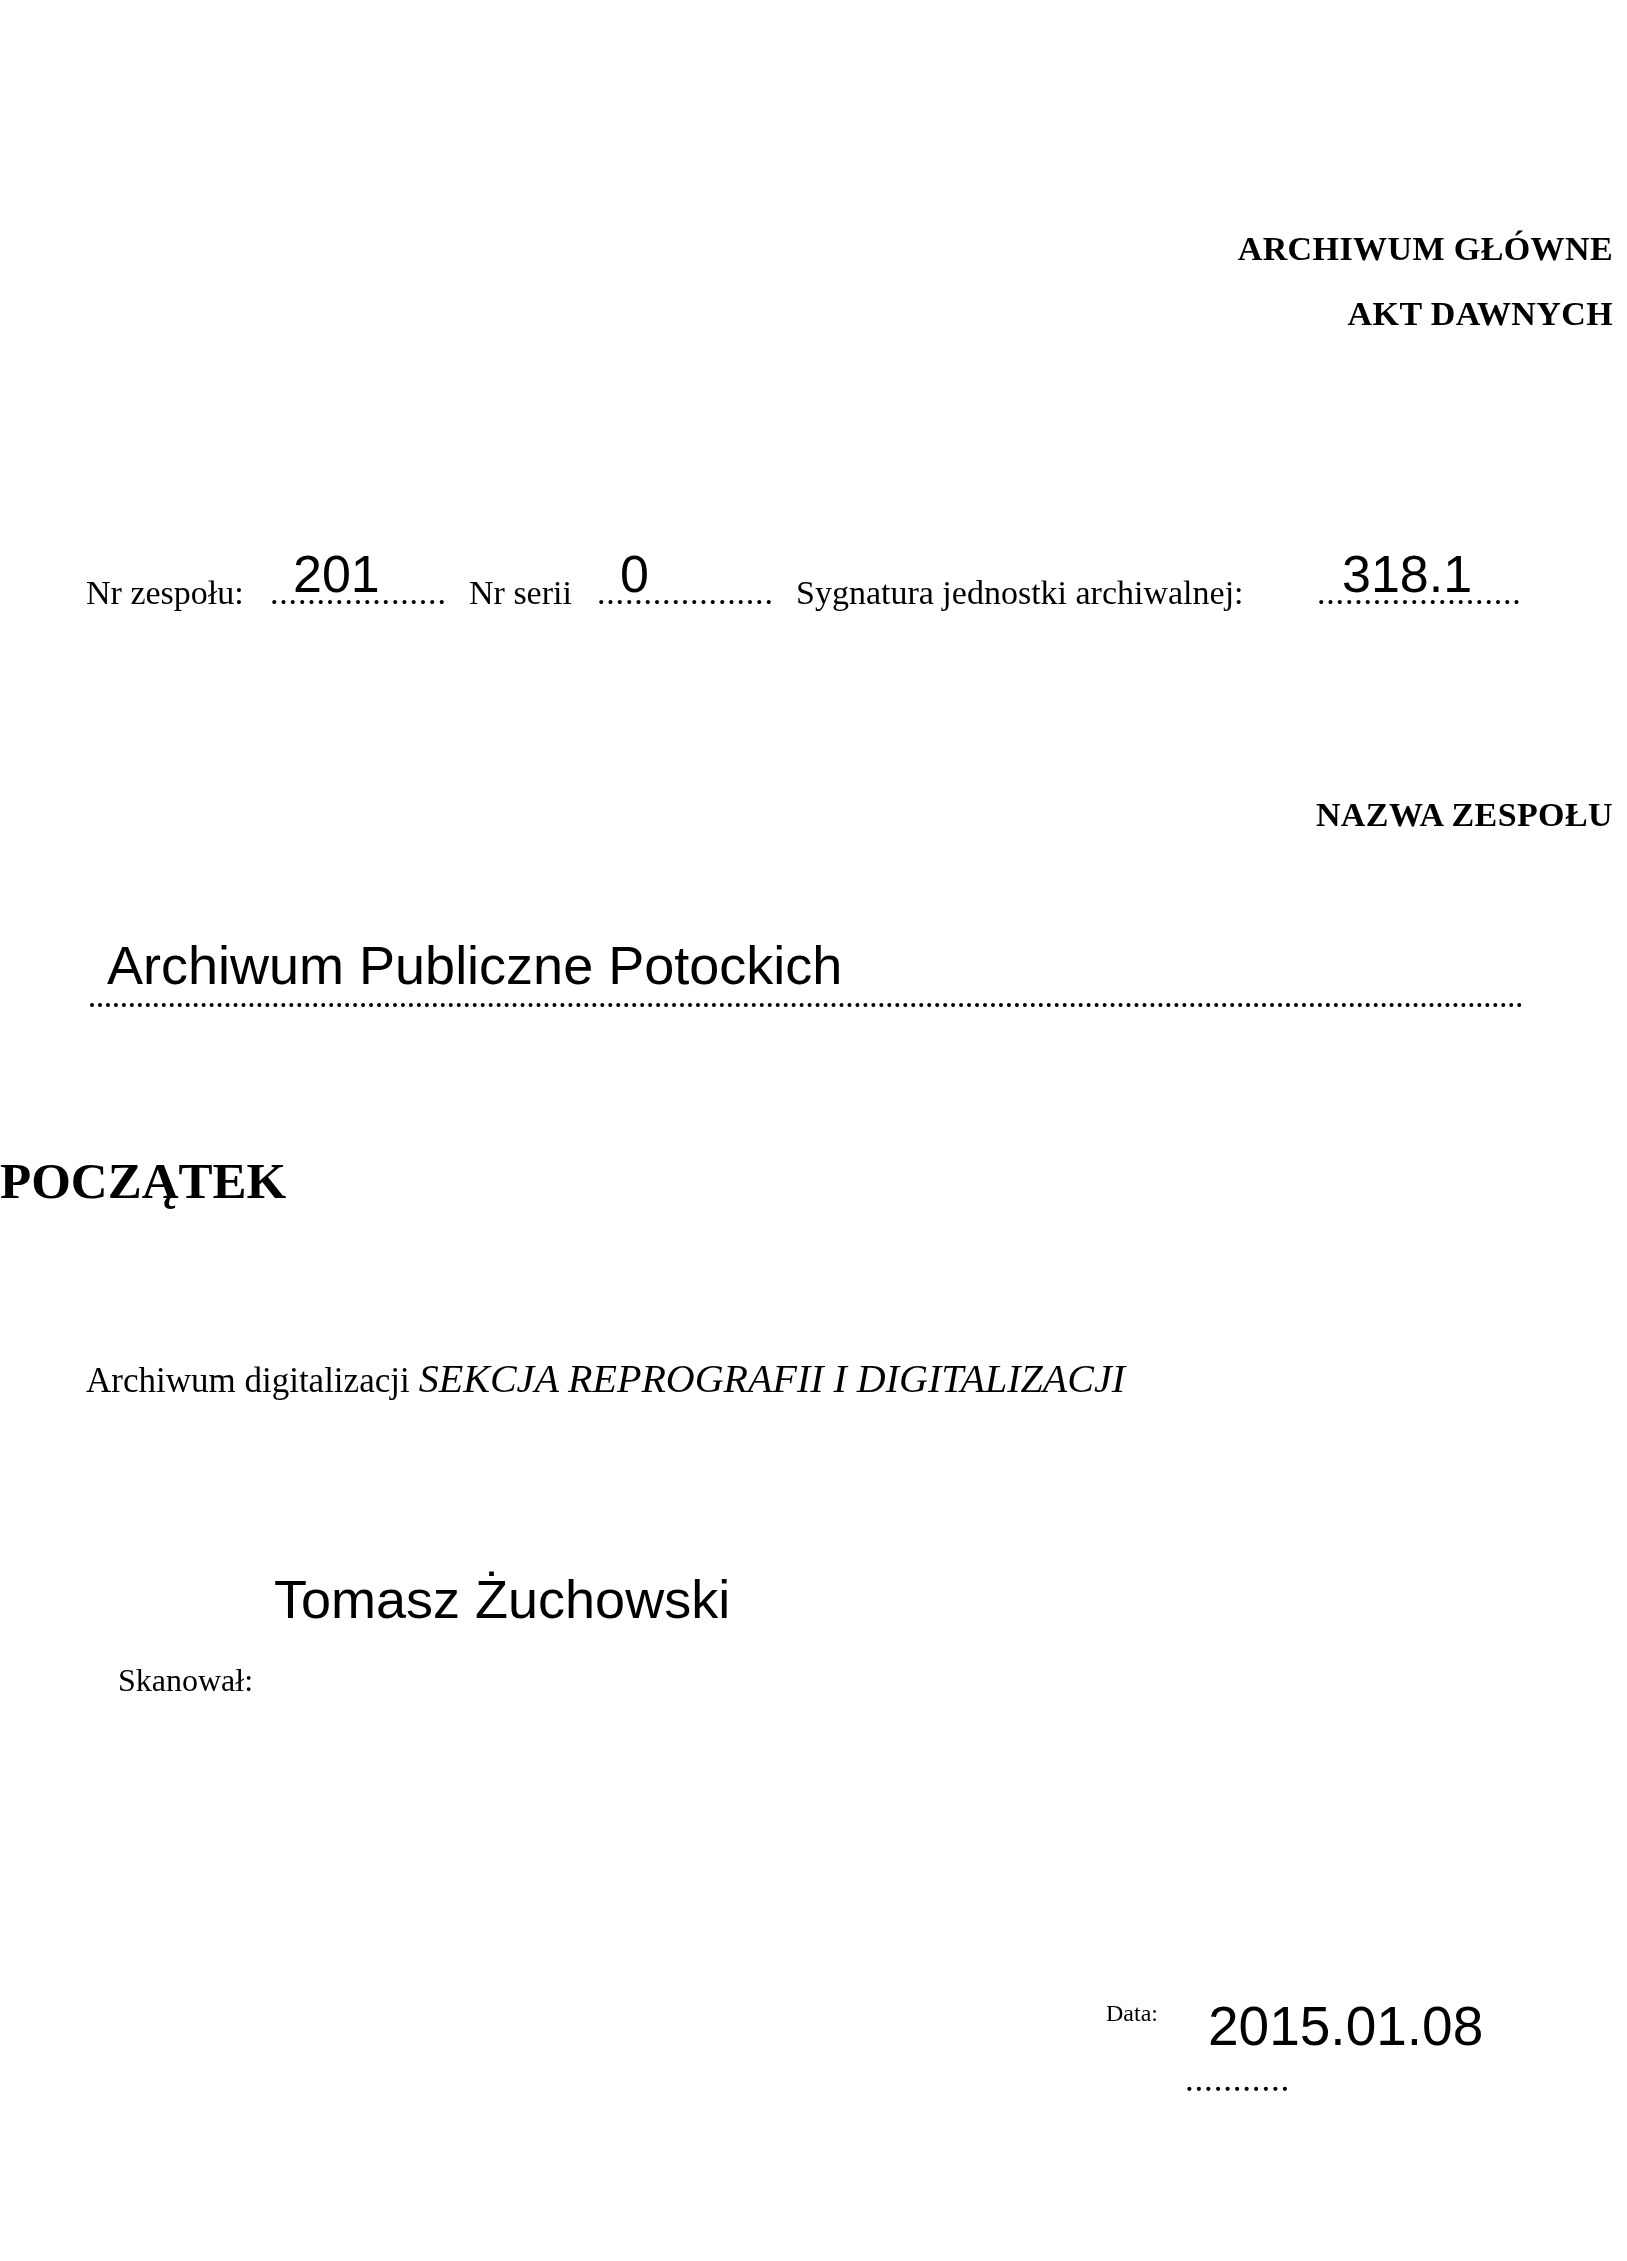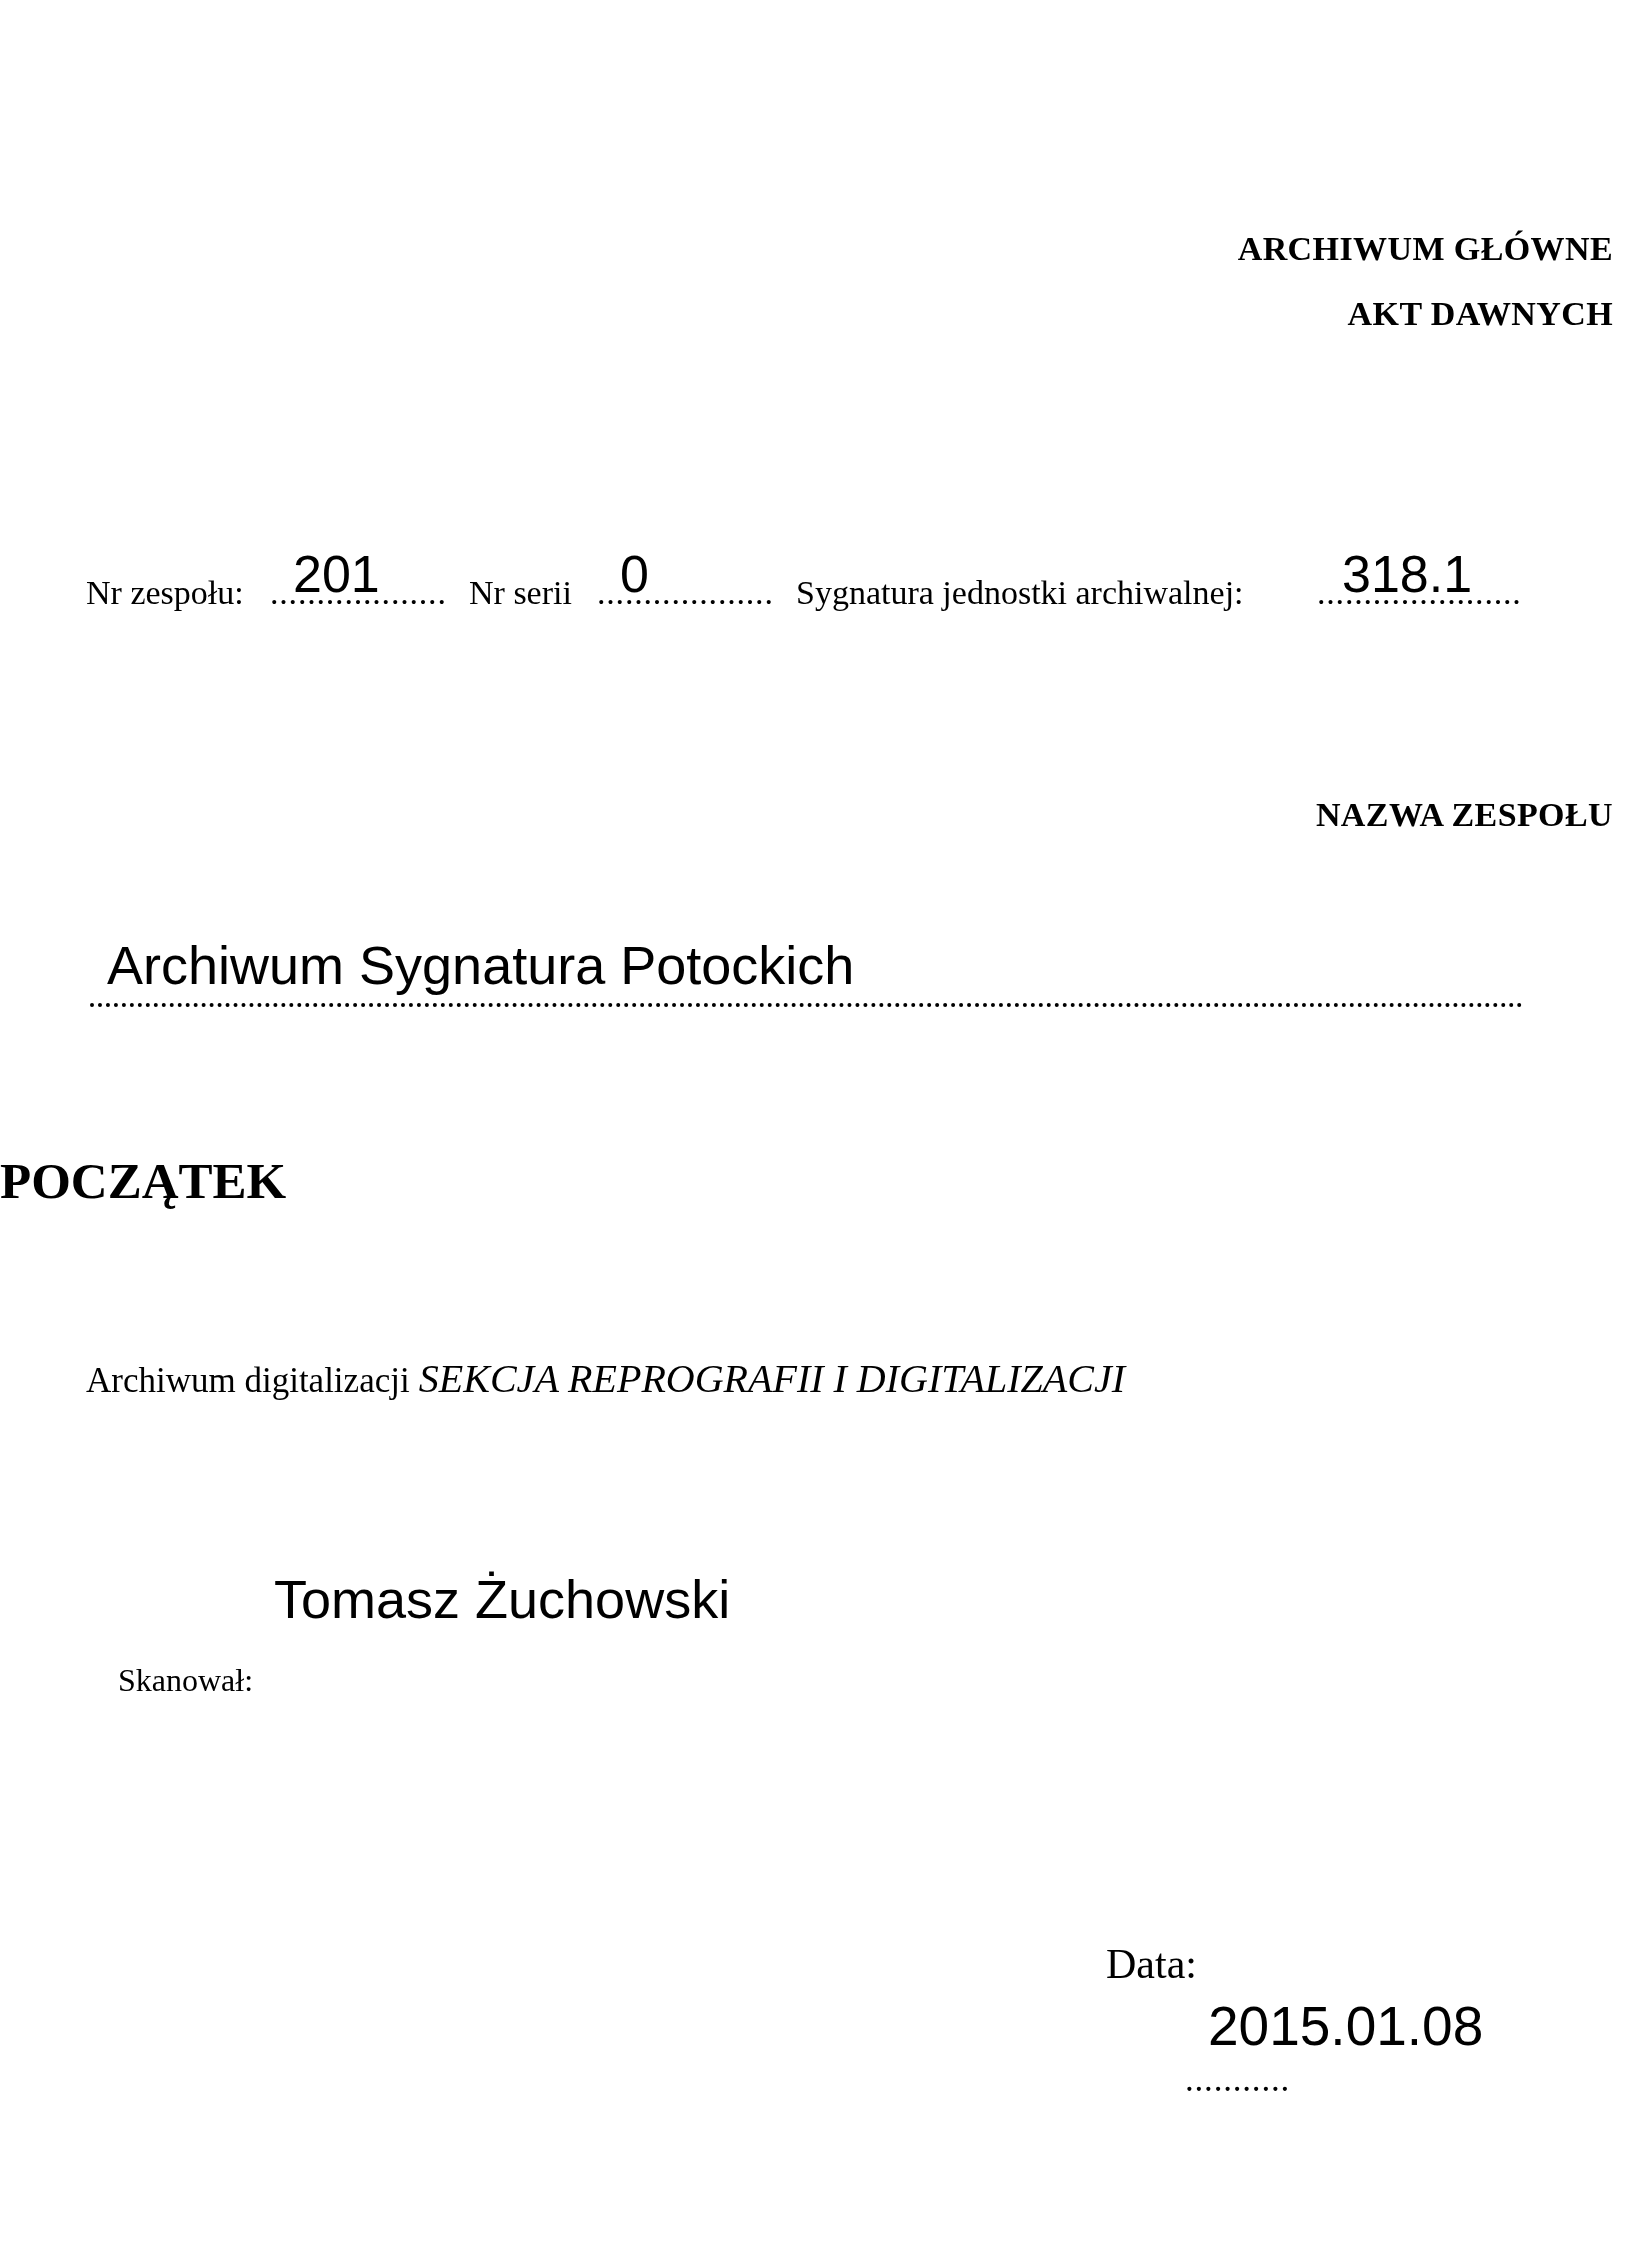--- a/index.html
+++ b/index.html
@@ -28,28 +28,28 @@
   <span class="abs serif dots" style="left:597px; top:574px;">...................</span>
   <span class="abs sans hand" style="left:620px; top:548px;">0</span>
 
   <span class="abs serif label" style="left:796px; top:574px;">Sygnatura jednostki archiwalnej:</span>
   <span class="abs serif dots" style="left:1317px; top:574px;">......................</span>
   <span class="abs sans hand" style="left:1342px; top:548px;">318.1</span>
 </div>
 
 <div class="abs serif hdr" style="top:796px;">NAZWA ZESPOŁU</div>
 <div class="abs leader" style="left:90px; top:1003px; width:1433px; height:0;"></div>
-<div class="abs sans" style="left:107px; top:938px; font-size:54px; line-height:1;">Archiwum Sygnatura Potockich</div>
+<div class="abs sans" style="left:107px; top:938px; font-size:54px; line-height:1;">Archiwum Publiczne Potockich</div>
 
 <div class="abs serif" style="left:0; width:1613px; text-align:left; top:1152px; font-size:51px; font-weight:bold;">POCZĄTEK</div>
 
 <div class="abs" style="left:86px; top:1355px;">
   <span class="serif" style="font-size:35px;">Archiwum digitalizacji</span>
   <span class="serif" style="font-size:40px; font-style:italic; margin-left:6.1px;">SEKCJA REPROGRAFII I DIGITALIZACJI</span>
 </div>
 
 <div class="abs serif" style="left:86px; top:1662px; font-size:32px;margin-left:32px;">Skanował:</div>
 <div class="abs sans" style="left:274px; top:1572px; font-size:54px; line-height:1;">Tomasz Żuchowski</div>
 
-<div class="abs serif" style="left:1106px; top:1940px; font-size:42px;">Data:</div>
+<div class="abs serif" style="left:1106px; top:2000px; font-size:24px;">Data:</div>
 <div class="abs serif" style="left:1185px; top:2060px; font-size:35px; letter-spacing:0.8px;">...........</div>
 <div class="abs sans" style="left:1208px; top:1999px; font-size:55px; line-height:1;">2015.01.08</div>
 
 
 </body></html>

